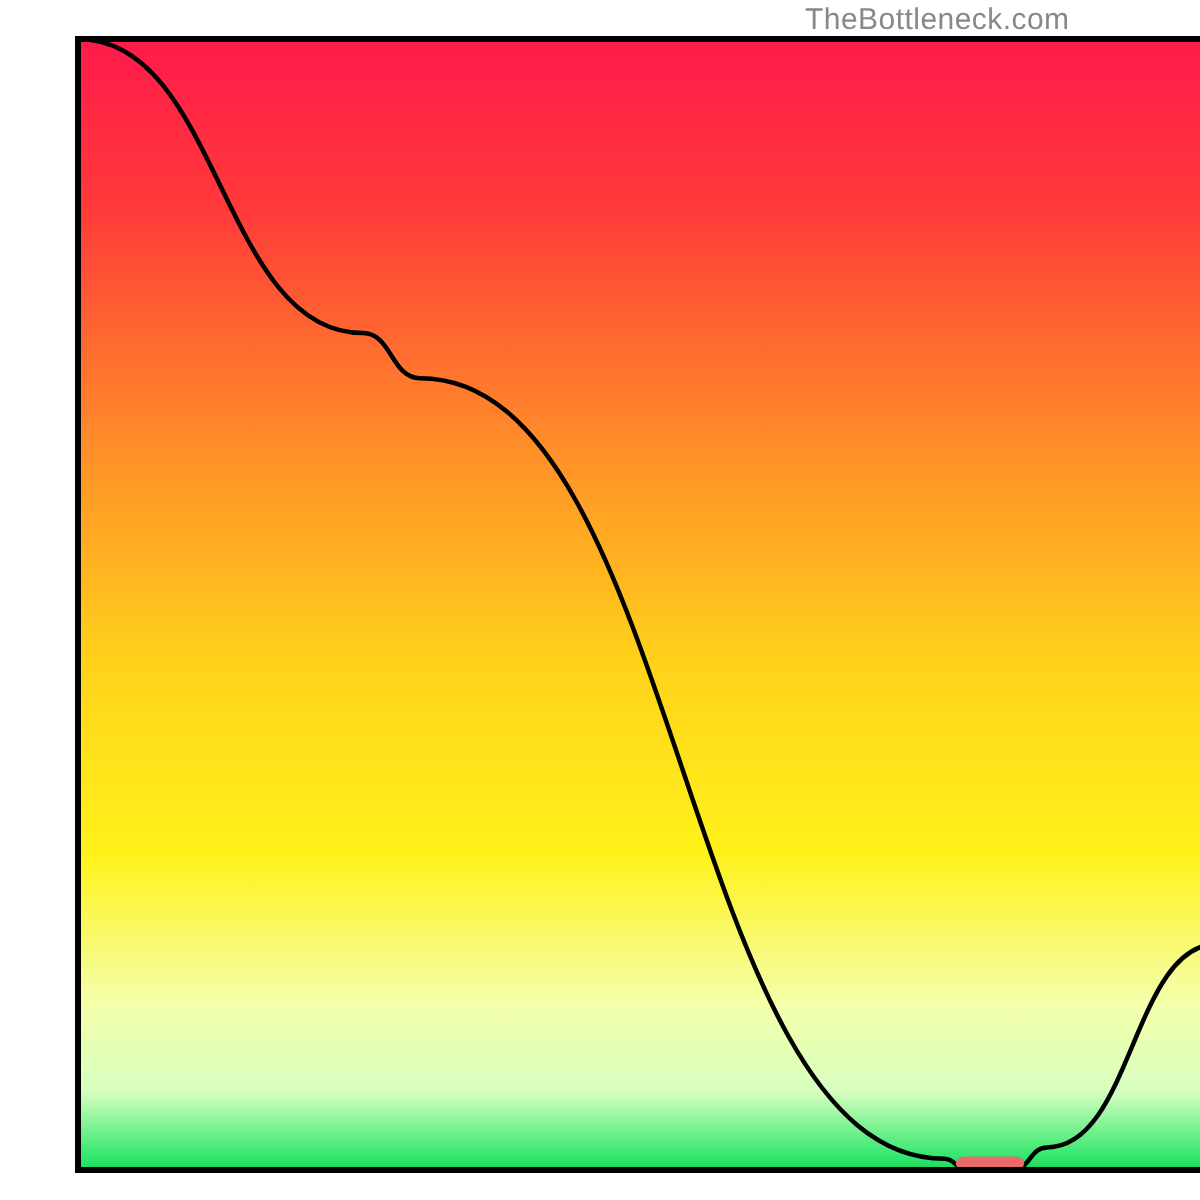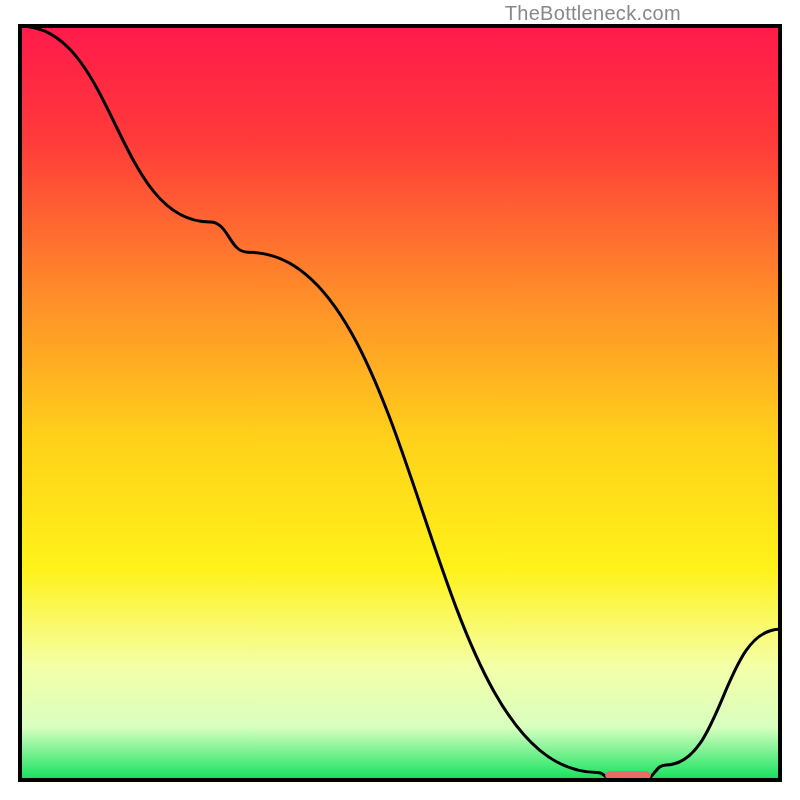--- a/index.html
+++ b/index.html
@@ -7,20 +7,21 @@
     padding: 0;
     width: 800px;
     height: 800px;
     background: #ffffff;
     font-family: Arial, Helvetica, sans-serif;
   }
   .wrap {
     position: relative;
     width: 687px;
     height: 800px;
+    padding-left: 32px;
   }
   .watermark {
     position: absolute;
     top: 2px;
     right: 6px;
     color: #888;
     font-size: 20px;
     font-weight: 500;
     letter-spacing: 0.3px;
   }

